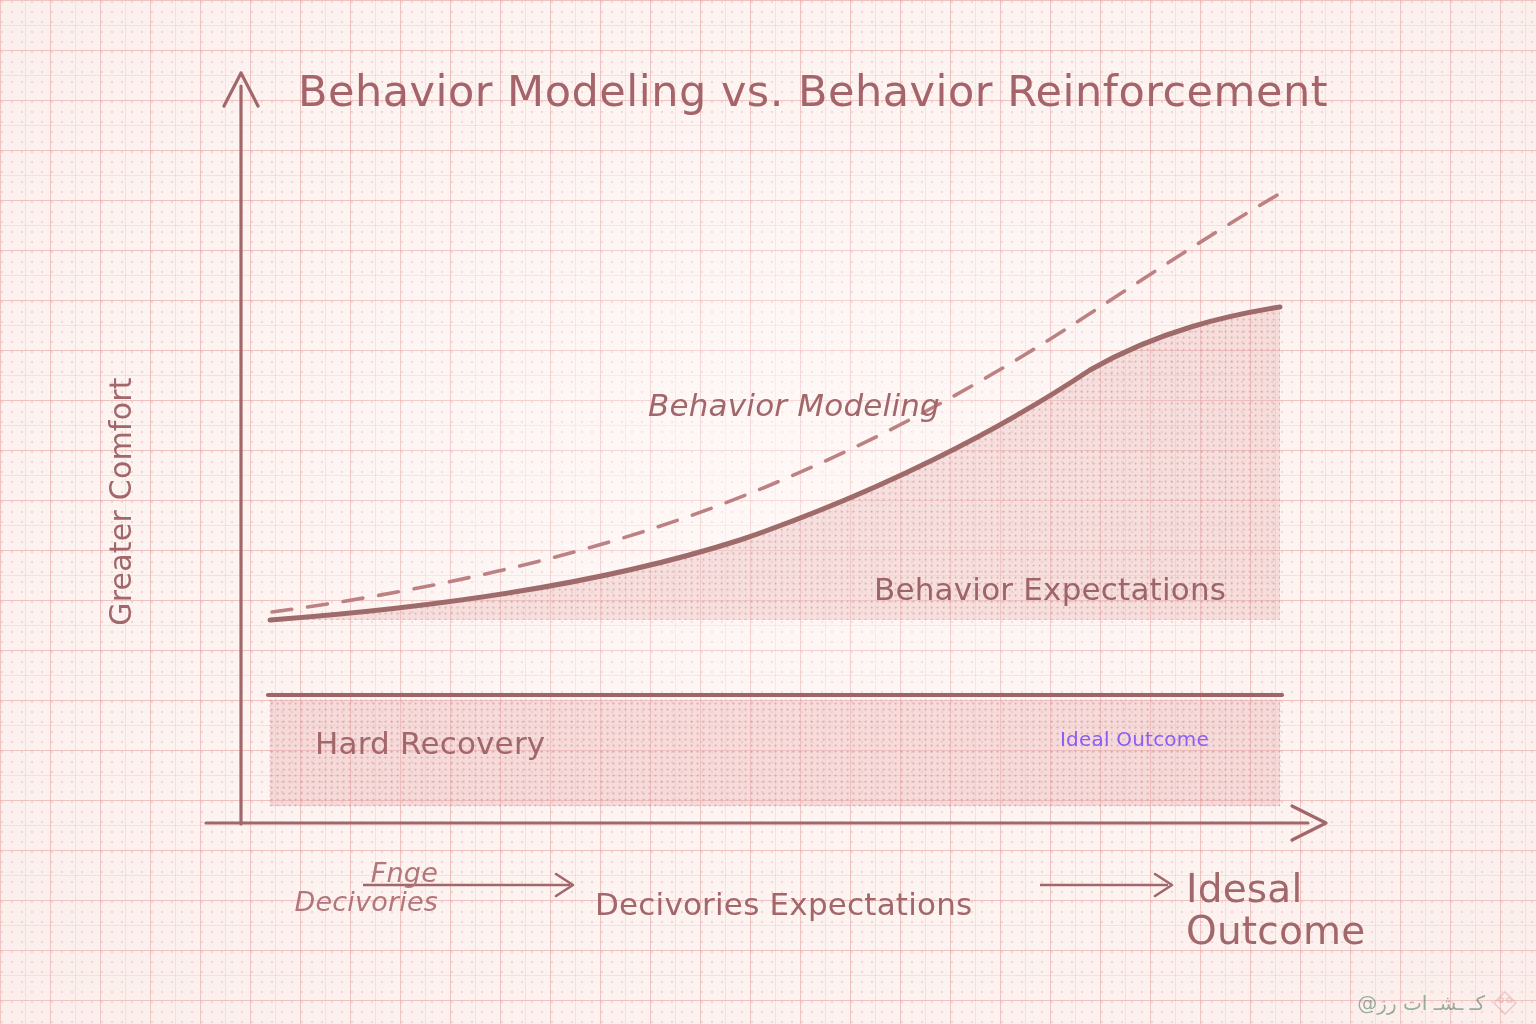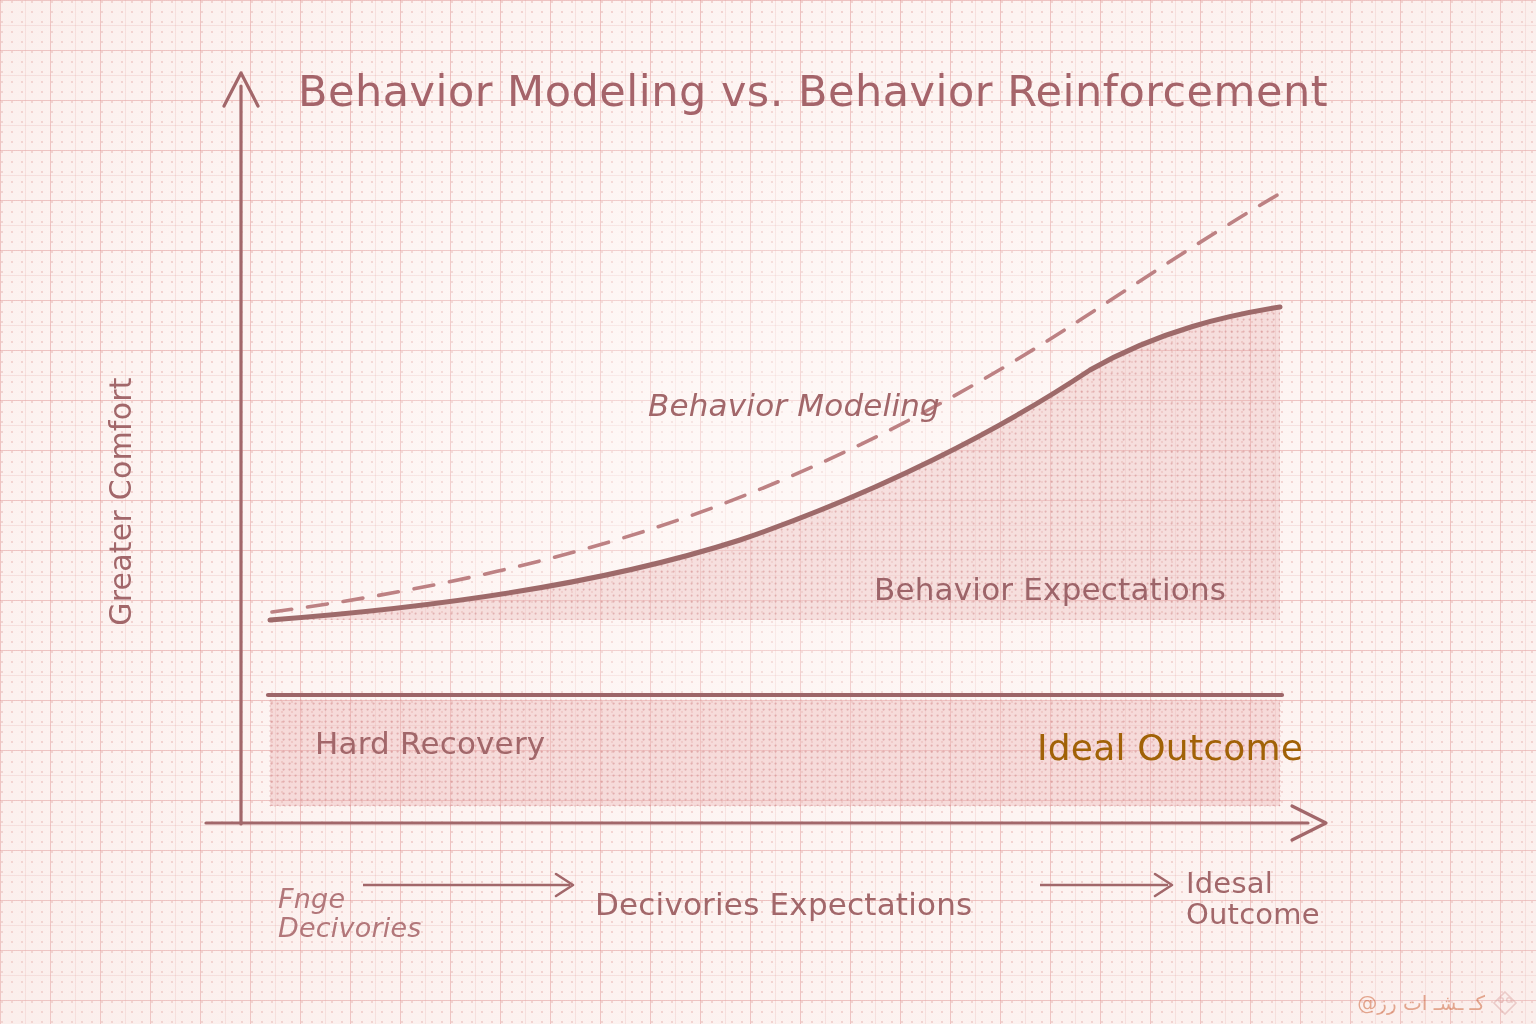--- a/index.html
+++ b/index.html
@@ -58,43 +58,43 @@
     width:310px;text-align:center;
     font-size:30px;
     color:#a2676a;
     transform:rotate(-90deg);
     transform-origin:center center;
   }
 
   #label-modeling{left:648px;top:387px;font-size:31px;color:#a2676a;font-style:italic;}
   #label-reinforcement{left:874px;top:571px;font-size:31px;color:#9d6469;}
   #label-hard-recovery{left:315px;top:725px;font-size:31px;color:#a2676a;}
-  #label-ideal-outcome{left:1037px;top:727px;font-size:36px;color:#a16207;}
+  #label-ideal-outcome{left:1060px;top:727px;font-size:20px;color:#8b5cf6;}
 
   #axis-start-label{
-    left:278px;top:884px;
+    left:278px;top:858px;
     font-size:27px;font-style:italic;
     color:#b2777a;line-height:1.08;
-    white-space:normal;width:160px;
+    white-space:normal;width:160px;text-align:right;
   }
   #axis-mid-label{left:595px;top:886px;font-size:31px;color:#a2676a;}
   #axis-end-label{
     left:1186px;top:868px;
-    font-size:29px;color:#a2676a;
+    font-size:39px;color:#a2676a;
     line-height:1.08;white-space:normal;width:140px;
   }
 
   
   #watermark{
     position:absolute;right:18px;bottom:8px;
     display:flex;align-items:center;gap:7px;
     opacity:0.42;
   }
   #watermark-text{
-    font-size:20px;color:#c2410c;
+    font-size:20px;color:#14532d;
     direction:rtl;
     font-family:"DejaVu Sans", sans-serif;
   }
   #watermark-logo{display:block;}
 </style>
 </head>
 <body>
 
 <div id="paper"></div>
 <div id="paper-vignette"></div>

